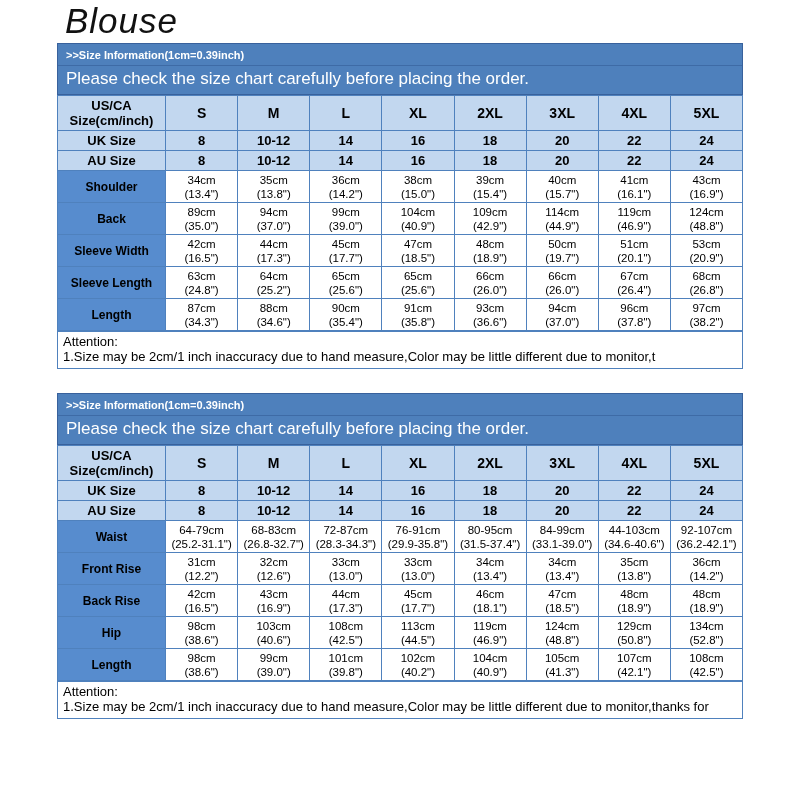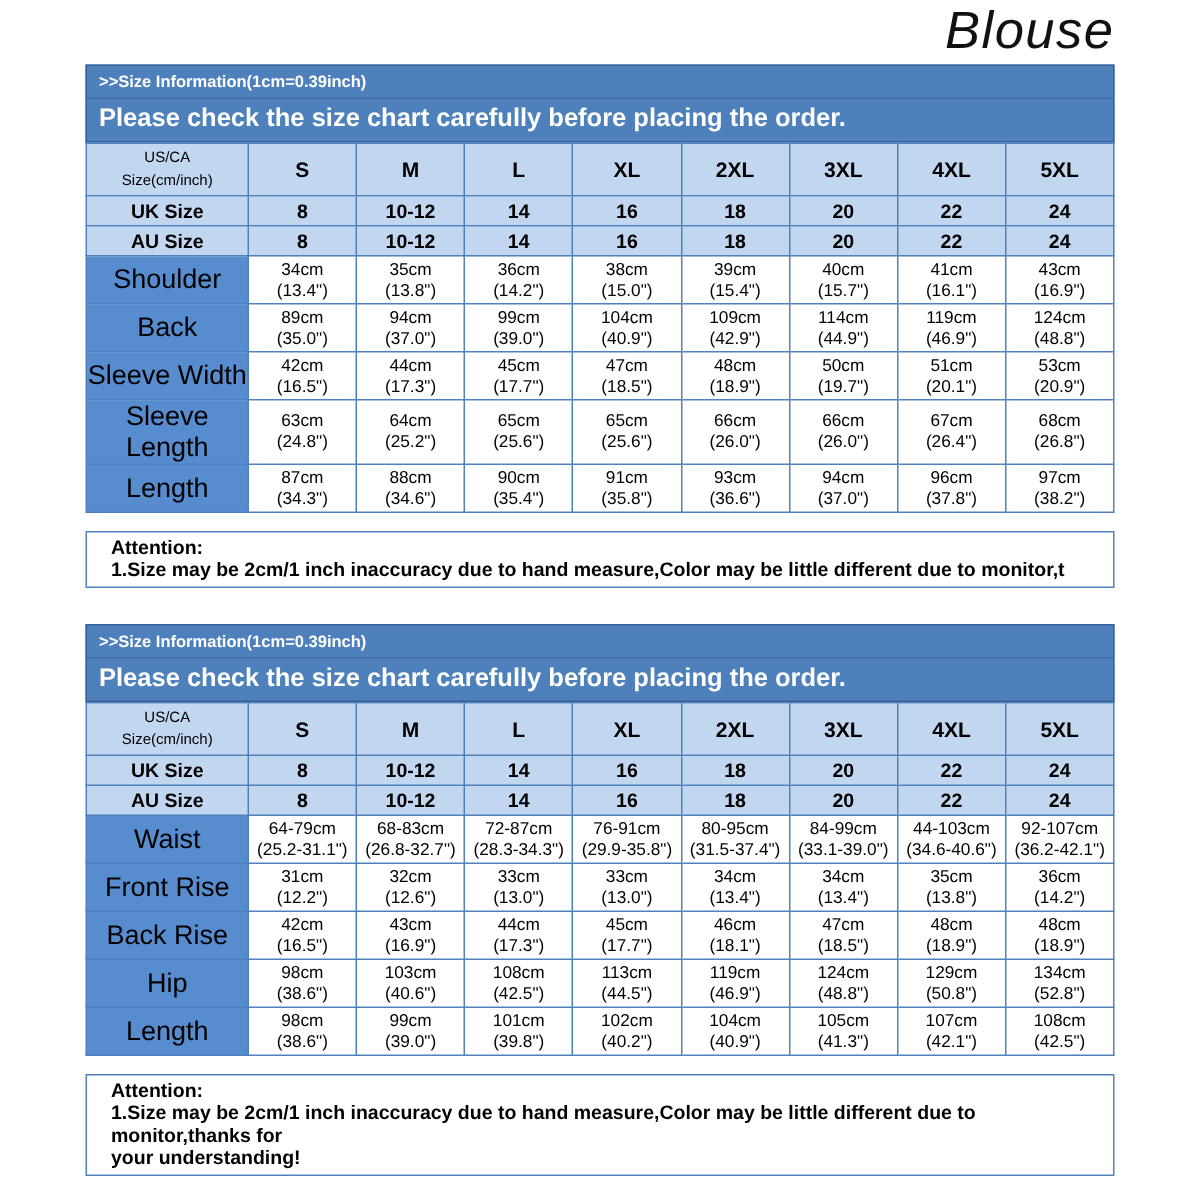--- a/index.html
+++ b/index.html
@@ -7,36 +7,36 @@
     --banner-border:#38619c;
     --light:#c2d7ef;
     --label:#578cce;
     --border:#4f81bd;
     --ink:#000000;
     --banner-ink:#ffffff;
   }
   html,body{margin:0;padding:0;background:#ffffff;}
   body{width:800px;height:800px;font-family:"Liberation Sans",sans-serif;color:var(--ink);}
   .page{padding:2px 57px 0 57px;}
-  .title{font-style:italic;font-weight:normal;font-size:35px;line-height:38px;margin:0 0 3px 8px;color:#111;letter-spacing:1px;text-align:right;}
+  .title{font-style:italic;font-weight:normal;font-size:35px;line-height:38px;margin:0 0 3px 8px;color:#111;letter-spacing:1px;}
   .section-1{margin-top:24px;}
   .banner{background:var(--banner-bg);color:var(--banner-ink);border:1px solid var(--banner-border);}
   .banner-line1{font-size:11px;font-weight:bold;padding:3px 8px 2px;line-height:16px;border-bottom:1px solid #3e6ba6;}
-  .banner-line2{font-size:17px;font-weight:bold;padding:3px 8px 5px;line-height:20px;}
+  .banner-line2{font-size:17px;font-weight:normal;padding:3px 8px 5px;line-height:20px;}
   table.size-table{width:686px;border-collapse:collapse;table-layout:fixed;}
   .size-table th,.size-table td{border:1px solid var(--border);text-align:center;vertical-align:middle;padding:0;color:var(--ink);}
-  .corner{background:var(--light);font-weight:normal;font-size:10px;height:34px;}
+  .corner{background:var(--light);font-weight:bold;font-size:13px;height:34px;}
   .corner div{line-height:15px;}
   .col-head{background:var(--light);font-weight:bold;font-size:14px;height:34px;}
   .row-size th{background:var(--light);font-weight:bold;font-size:13px;height:19px;margin-top:48px;}
   .row-size td{background:var(--light);font-weight:bold;font-size:13px;height:19px;}
-  .measure-label{background:var(--label);font-weight:normal;font-size:18px;}
+  .measure-label{background:var(--label);font-weight:bold;font-size:12px;}
   .row-measure td.data{background:#ffffff;font-size:11.5px;height:31px;white-space:nowrap;}
   .row-measure td.data div{line-height:14px;}
-  .attention{border:1px solid var(--border);font-size:13px;line-height:15px;padding:2px 16px 4px;margin-top:12px;font-weight:bold;}
+  .attention{border:1px solid var(--border);font-size:13px;line-height:15px;padding:2px 5px 4px;margin-top:0;}
   .attention div{white-space:normal;}
 </style>
 </head>
 <body>
 
 <div class="page">
 
   <section class="section section-0">
     <h1 class="title">Blouse</h1>
     <div class="banner">
@@ -502,17 +502,16 @@
             <td class="data">
               <div class="cm">108cm</div>
               <div class="inch">(42.5")</div>
             </td>
           </tr>
         </tbody>
     </table>
     <div class="attention">
         <div>Attention:</div>
         <div>1.Size may be 2cm/1 inch inaccuracy due to hand measure,Color may be little different due to monitor,thanks for</div>
-        <div>your understanding!</div>
       </div>
   </section>
 
 </div>
 
 </body></html>

